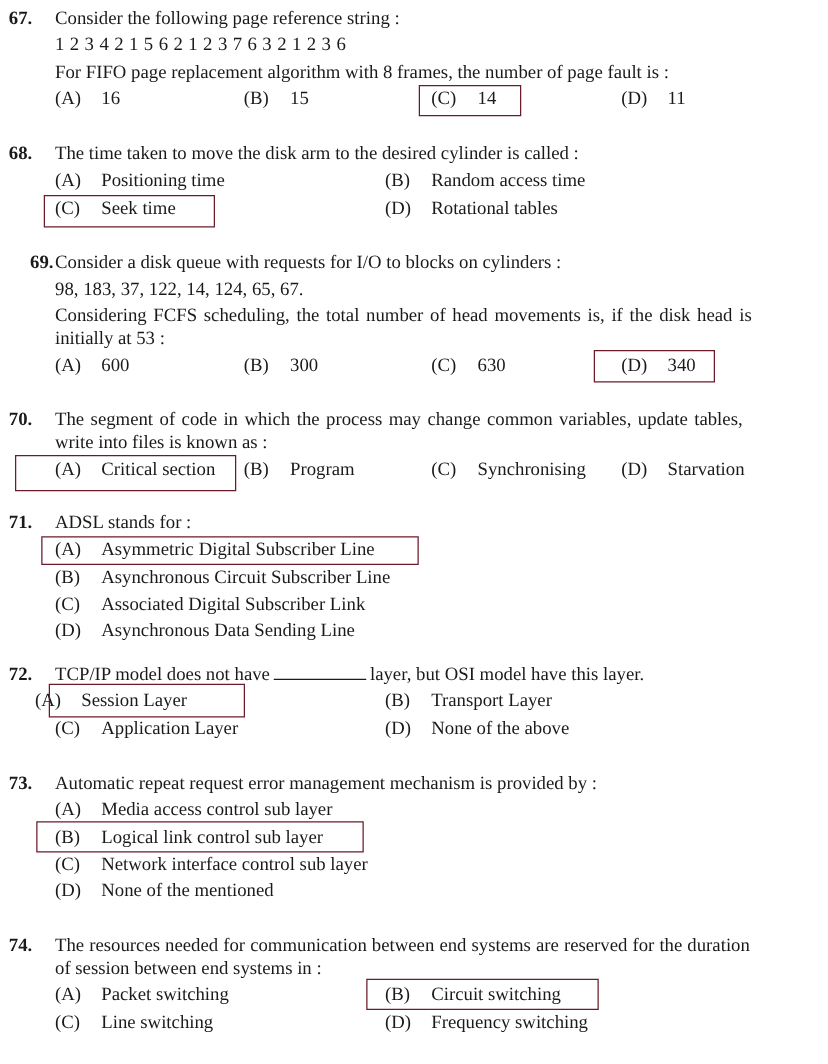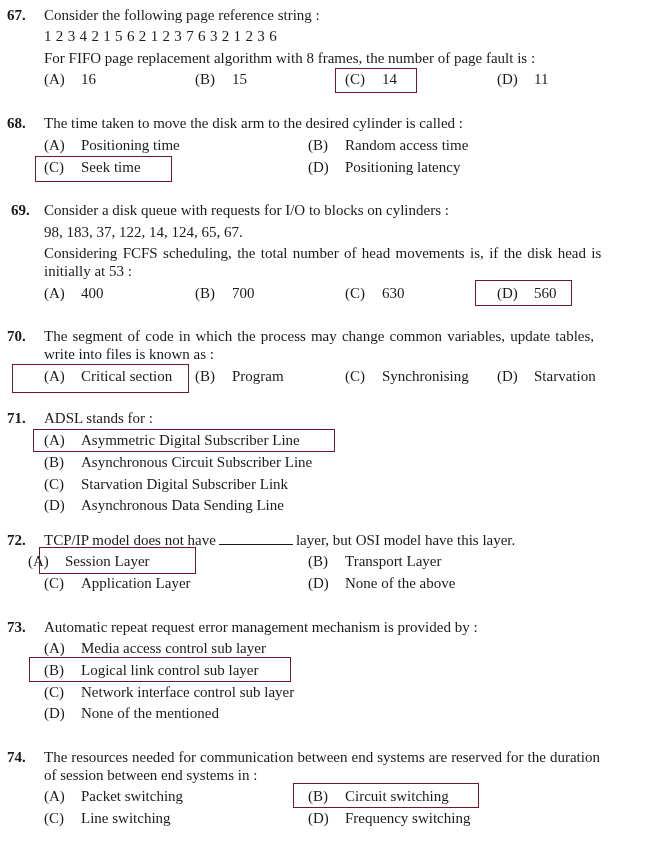--- a/index.html
+++ b/index.html
@@ -28,54 +28,54 @@
   <span class="abs" style="left:497px;top:69px"><span class="lbl" style="width:37px">(D)</span><span>11</span></span>
   <div class="box" style="left:335px;top:68px;width:82px;height:25px"></div>
 </div>
 
 <div>
   <span class="abs qnum" style="left:7px;top:113px">68.</span>
   <span class="abs" style="left:44px;top:113px">The time taken to move the disk arm to the desired cylinder is called :</span>
   <span class="abs" style="left:44px;top:135px"><span class="lbl" style="width:37px">(A)</span><span>Positioning time</span></span>
   <span class="abs" style="left:308px;top:135px"><span class="lbl" style="width:37px">(B)</span><span>Random access time</span></span>
   <span class="abs" style="left:44px;top:157px"><span class="lbl" style="width:37px">(C)</span><span>Seek time</span></span>
-  <span class="abs" style="left:308px;top:157px"><span class="lbl" style="width:37px">(D)</span><span>Positioning latency</span></span>
+  <span class="abs" style="left:308px;top:157px"><span class="lbl" style="width:37px">(D)</span><span>Rotational tables</span></span>
   <div class="box" style="left:35px;top:156px;width:137px;height:26px"></div>
 </div>
 
 <div>
-  <span class="abs qnum" style="left:11px;top:200px">69.</span>
+  <span class="abs qnum" style="left:24px;top:200px">69.</span>
   <span class="abs" style="left:44px;top:200px">Consider a disk queue with requests for I/O to blocks on cylinders :</span>
   <span class="abs" style="left:44px;top:222px">98, 183, 37, 122, 14, 124, 65, 67.</span>
   <span class="abs" style="left:44px;top:243px;word-spacing:1.6px">Considering FCFS scheduling, the total number of head movements is, if the disk head is</span>
   <span class="abs" style="left:44px;top:261px">initially at 53 :</span>
-  <span class="abs" style="left:44px;top:283px"><span class="lbl" style="width:37px">(A)</span><span>400</span></span>
-  <span class="abs" style="left:195px;top:283px"><span class="lbl" style="width:37px">(B)</span><span>700</span></span>
+  <span class="abs" style="left:44px;top:283px"><span class="lbl" style="width:37px">(A)</span><span>600</span></span>
+  <span class="abs" style="left:195px;top:283px"><span class="lbl" style="width:37px">(B)</span><span>300</span></span>
   <span class="abs" style="left:345px;top:283px"><span class="lbl" style="width:37px">(C)</span><span>630</span></span>
-  <span class="abs" style="left:497px;top:283px"><span class="lbl" style="width:37px">(D)</span><span>560</span></span>
+  <span class="abs" style="left:497px;top:283px"><span class="lbl" style="width:37px">(D)</span><span>340</span></span>
   <div class="box" style="left:475px;top:280px;width:97px;height:26px"></div>
 </div>
 
 <div>
   <span class="abs qnum" style="left:7px;top:326px">70.</span>
   <span class="abs" style="left:44px;top:326px;word-spacing:1.4px">The segment of code in which the process may change common variables, update tables,</span>
   <span class="abs" style="left:44px;top:344px">write into files is known as :</span>
   <span class="abs" style="left:44px;top:366px"><span class="lbl" style="width:37px">(A)</span><span>Critical section</span></span>
   <span class="abs" style="left:195px;top:366px"><span class="lbl" style="width:37px">(B)</span><span>Program</span></span>
   <span class="abs" style="left:345px;top:366px"><span class="lbl" style="width:37px">(C)</span><span>Synchronising</span></span>
   <span class="abs" style="left:497px;top:366px"><span class="lbl" style="width:37px">(D)</span><span>Starvation</span></span>
   <div class="box" style="left:12px;top:364px;width:177px;height:29px"></div>
 </div>
 
 <div>
   <span class="abs qnum" style="left:7px;top:408px">71.</span>
   <span class="abs" style="left:44px;top:408px">ADSL stands for :</span>
   <span class="abs" style="left:44px;top:430px"><span class="lbl" style="width:37px">(A)</span><span>Asymmetric Digital Subscriber Line</span></span>
   <span class="abs" style="left:44px;top:452px"><span class="lbl" style="width:37px">(B)</span><span>Asynchronous Circuit Subscriber Line</span></span>
-  <span class="abs" style="left:44px;top:474px"><span class="lbl" style="width:37px">(C)</span><span>Starvation Digital Subscriber Link</span></span>
+  <span class="abs" style="left:44px;top:474px"><span class="lbl" style="width:37px">(C)</span><span>Associated Digital Subscriber Link</span></span>
   <span class="abs" style="left:44px;top:495px"><span class="lbl" style="width:37px">(D)</span><span>Asynchronous Data Sending Line</span></span>
   <div class="box" style="left:33px;top:429px;width:302px;height:23px"></div>
 </div>
 
 <div>
   <span class="abs qnum" style="left:7px;top:530px">72.</span>
   <span class="abs" style="left:44px;top:530px"><span>TCP/IP model does not have</span><span class="blank"></span><span>layer, but OSI model have this layer.</span></span>
   <span class="abs" style="left:28px;top:551px"><span class="lbl" style="width:37px">(A)</span><span>Session Layer</span></span>
   <span class="abs" style="left:308px;top:551px"><span class="lbl" style="width:37px">(B)</span><span>Transport Layer</span></span>
   <span class="abs" style="left:44px;top:573px"><span class="lbl" style="width:37px">(C)</span><span>Application Layer</span></span>

